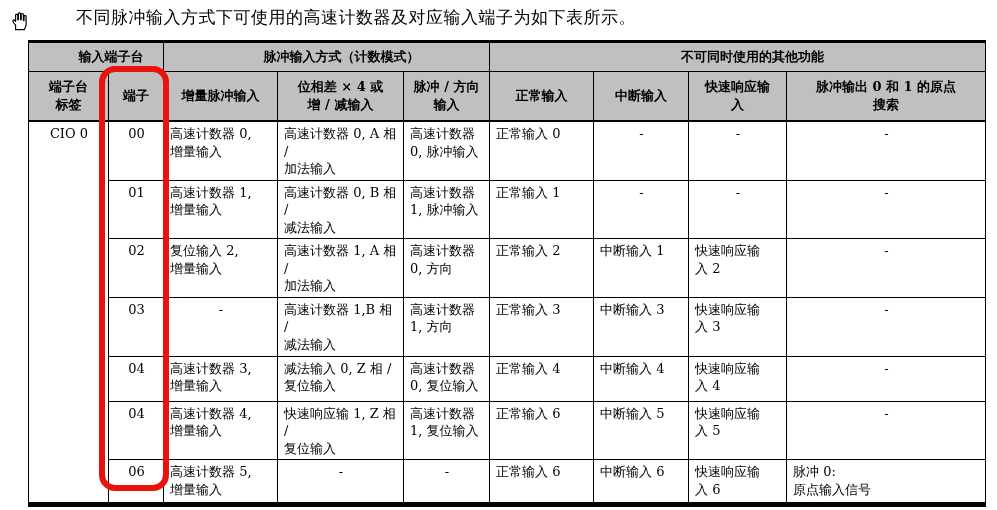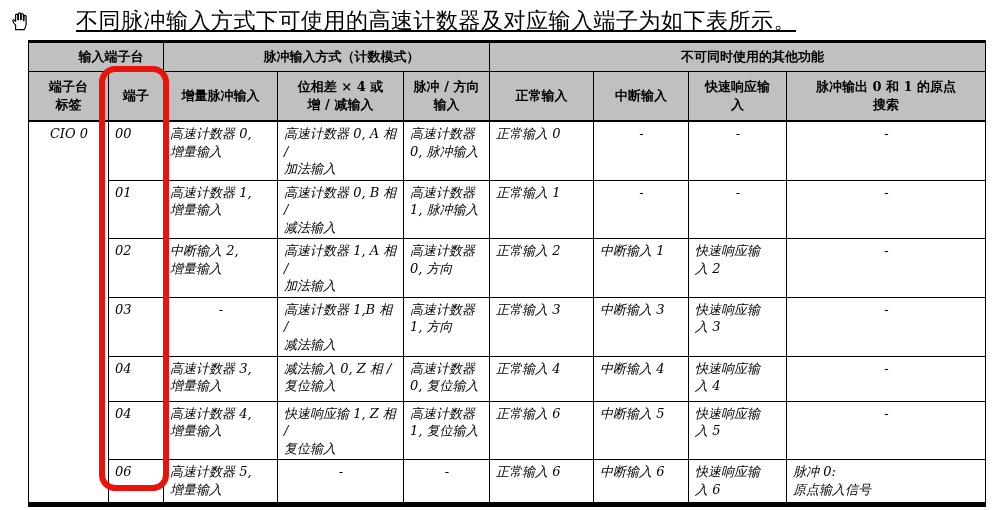--- a/index.html
+++ b/index.html
@@ -6,23 +6,22 @@
   .screen{
     position:relative;
     width:997px;height:510px;
     background:#fff;
     font-family:"DejaVu Serif","Liberation Serif",serif;
     color:#000;
     overflow:hidden;
   }
   .doc-title{
     position:absolute;left:76px;top:6px;
-    font-size:22px;letter-spacing:0.5px;
+    font-size:17px;letter-spacing:0.5px;
     white-space:nowrap;
-    text-decoration:underline;
   }
   .hand-cursor{position:absolute;left:8px;top:8px;width:26px;height:26px;}
   table.main{
     position:absolute;left:28px;top:40px;
     width:957px;
     border-collapse:collapse;
     table-layout:fixed;
     font-size:13px;
     border-top:3px solid #000;
     border-bottom:5px solid #000;
@@ -38,24 +37,24 @@
   table.main th{
     background:#c0c0c0;
     font-weight:bold;
     text-align:center;
     vertical-align:middle;
     padding:2px 2px;
   }
   tr.group-header th{height:24px;padding-left:32px;}
   tr.col-header th{height:44px;border-bottom:2px solid #000;}
   td.label-cell{text-align:center;padding-top:5px;}
-  td.terminal-cell{text-align:left;padding-top:5px;}
+  td.terminal-cell{text-align:center;padding-top:5px;}
   td.val{}
   td.val.dash{text-align:center;}
-  tr.data-row{height:45px;font-style:italic;}
+  tr.data-row{height:45px;}
   .highlight-box{
     position:absolute;
     left:99px;top:66px;
     width:58px;height:413px;
     border:6px solid #e8140c;
     border-radius:16px;
     pointer-events:none;
   }
 </style>
 </head>
@@ -127,21 +126,21 @@
 减法输入</td>
       <td class="val">高速计数器
 1, 脉冲输入</td>
       <td class="val">正常输入 1</td>
       <td class="val dash">-</td>
       <td class="val dash">-</td>
       <td class="val dash">-</td>
     </tr>
     <tr class="data-row">
       <td class="terminal-cell">02</td>
-      <td class="val">中断输入 2,
+      <td class="val">复位输入 2,
 增量输入</td>
       <td class="val">高速计数器 1, A 相 /
 加法输入</td>
       <td class="val">高速计数器
 0, 方向</td>
       <td class="val">正常输入 2</td>
       <td class="val">中断输入 1</td>
       <td class="val">快速响应输
 入 2</td>
       <td class="val dash">-</td>

